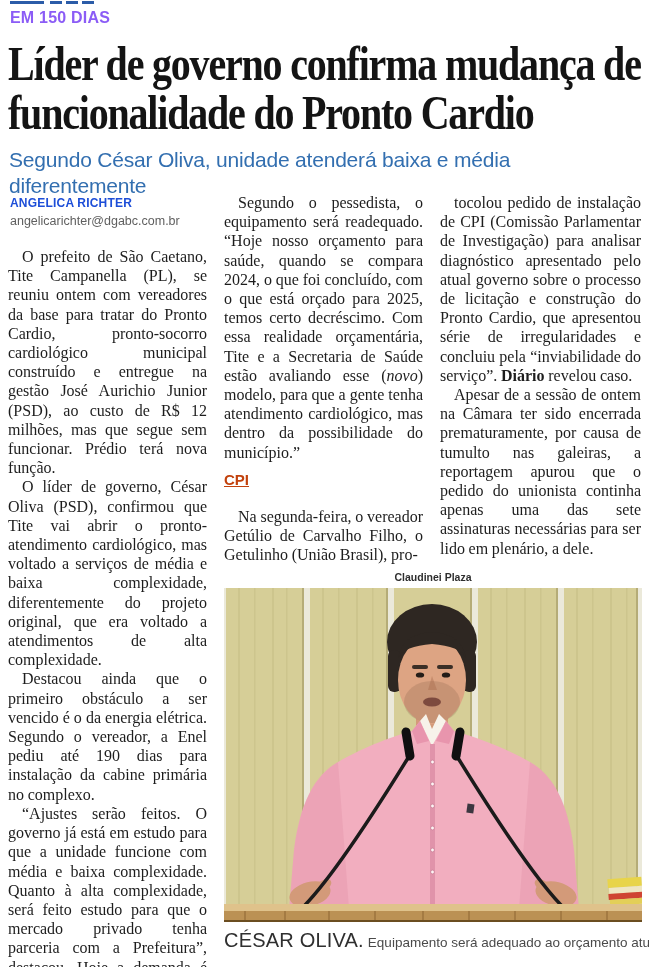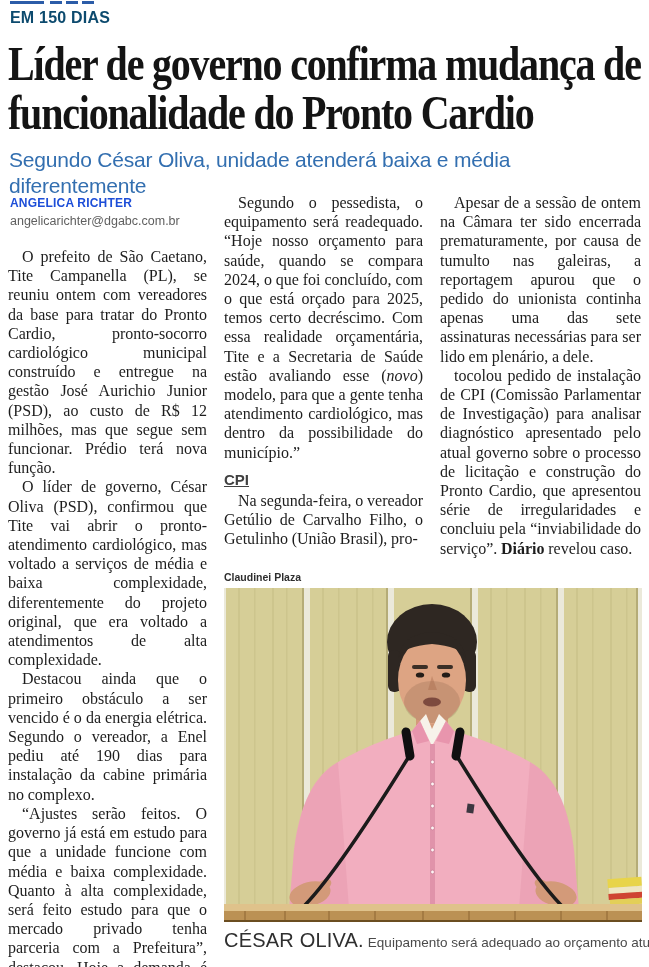--- a/index.html
+++ b/index.html
@@ -5,21 +5,21 @@
   html,body{margin:0;padding:0;}
   body{width:649px;height:967px;background:#ffffff;position:relative;overflow:hidden;
        font-family:"Liberation Serif", serif; -webkit-font-smoothing:antialiased;}
   .abs{position:absolute;}
 
   
   .top-dashes{left:0;top:1px;width:649px;height:4px;}
   .top-dashes span{position:absolute;top:0;height:3px;background:#2b5ca8;display:block;}
 
   .kicker{left:10px;top:8px;font:bold 16px/20px "Liberation Sans", sans-serif;
-          color:#0c4a6e;letter-spacing:0.2px;}
+          color:#8b5cf6;letter-spacing:0.2px;}
 
   .headline{left:8px;top:40px;width:636px;margin:0;
             font:bold 40px/40px "Liberation Serif", serif;color:#141414;
             letter-spacing:-1.2px;transform:scaleY(1.22);transform-origin:top left;}
 
   .subheadline{left:9px;top:147px;width:636px;margin:0;
                font:normal 21px/26px "Liberation Sans", sans-serif;color:#336fb0;
                letter-spacing:-0.2px;font-weight:normal;}
 
   .byline{left:10px;top:196px;font:bold 12px/14px "Liberation Sans", sans-serif;
@@ -29,23 +29,23 @@
 
   .col{position:absolute;}
   .col1{left:8px;top:247px;width:199px;}
   .col2{left:224px;top:193px;width:199px;}
   .col3{left:440px;top:193px;width:201px;}
   .body-p{margin:0;text-indent:14px;text-align:justify;
           font:16px/19.2px "Liberation Serif", serif;color:#1d1d1d;
           hyphens:auto;-webkit-hyphens:auto;word-spacing:-0.3px;}
   .body-p i{font-style:italic;}
   .body-p b{font-weight:bold;}
-  .col-subhead{margin:9px 0 3px 0;font:bold 15px/17px "Liberation Sans", sans-serif;color:#404040;text-decoration:underline;}
-
-  .photo-credit{left:224px;top:571px;width:418px;text-align:left;
+  .col-subhead{margin:9px 0 19px 0;font:bold 15px/17px "Liberation Sans", sans-serif;color:#c2410c;text-decoration:underline;}
+
+  .photo-credit{left:224px;top:571px;width:418px;text-align:center;
                 font:bold 10.5px/13px "Liberation Sans", sans-serif;color:#2e2e2e;}
 
   .photo{left:224px;top:588px;width:418px;height:334px;overflow:hidden;background:#d6ce97;}
   .photo svg{display:block;}
 
   .caption{left:224px;top:928px;width:420px;white-space:nowrap;}
   .caption-lead{font:normal 20px/24px "Liberation Sans", sans-serif;color:#2f2f2f;
                 letter-spacing:0.2px;text-align:right;}
   .caption-text{font:normal 13.5px/24px "Liberation Sans", sans-serif;color:#4a4a4a;}
 </style>
@@ -70,22 +70,22 @@
     <p class="body-p">O líder de governo, César Oliva (PSD), confirmou que Tite vai abrir o pronto-atendimento cardiológico, mas voltado a serviços de média e baixa complexidade, diferentemente do projeto original, que era voltado a atendimentos de alta complexidade.</p>
     <p class="body-p">Destacou ainda que o primeiro obstáculo a ser vencido é o da energia elétrica. Segundo o vereador, a Enel pediu até 190 dias para instalação da cabine primária no complexo.</p>
     <p class="body-p">“Ajustes serão feitos. O governo já está em estudo para que a unidade funcione com média e baixa complexidade. Quanto à alta complexidade, será feito estudo para que o mercado privado tenha parceria com a Prefeitura”, destacou. Hoje a demanda é atendida pela rede estadual.</p>
   </div>
 <div class="col col2">
     <p class="body-p"><span>Segundo o pessedista, o equipamento será readequado. “Hoje nosso orçamento para saúde, quando se compara 2024, o que foi concluído, com o que está orçado para 2025, temos certo decréscimo. Com essa realidade orçamentária, Tite e a Secretaria de Saúde estão avaliando esse (</span><i>novo</i><span>) modelo, para que a gente tenha atendimento cardiológico, mas dentro da possibilidade do município.”</span></p>
     <h3 class="col-subhead">CPI</h3>
     <p class="body-p">Na segunda-feira, o vereador Getúlio de Carvalho Filho, o Getulinho (União Brasil), pro-</p>
   </div>
 <div class="col col3">
+    <p class="body-p"><span>tocolou pedido de instalação de CPI (Comissão Parlamentar de Investigação) para analisar diagnóstico apresentado pelo atual governo sobre o processo de licitação e construção do Pronto Cardio, que apresentou série de irregularidades e concluiu pela “inviabilidade do serviço”. </span><b>Diário</b><span> revelou caso.</span></p>
     <p class="body-p">Apesar de a sessão de ontem na Câmara ter sido encerrada prematuramente, por causa de tumulto nas galeiras, a reportagem apurou que o pedido do unionista continha apenas uma das sete assinaturas necessárias para ser lido em plenário, a dele.</p>
-    <p class="body-p"><span>tocolou pedido de instalação de CPI (Comissão Parlamentar de Investigação) para analisar diagnóstico apresentado pelo atual governo sobre o processo de licitação e construção do Pronto Cardio, que apresentou série de irregularidades e concluiu pela “inviabilidade do serviço”. </span><b>Diário</b><span> revelou caso.</span></p>
   </div>
 
 <div class="abs photo-credit">Claudinei Plaza</div>
 
 <div class="abs photo">
   <svg width="418" height="334" viewBox="0 0 418 334" xmlns="http://www.w3.org/2000/svg">
 
     <rect x="0" y="0" width="418" height="334" fill="#d6ce97"></rect>
 
     <g fill="rgba(125,115,60,0.10)">

